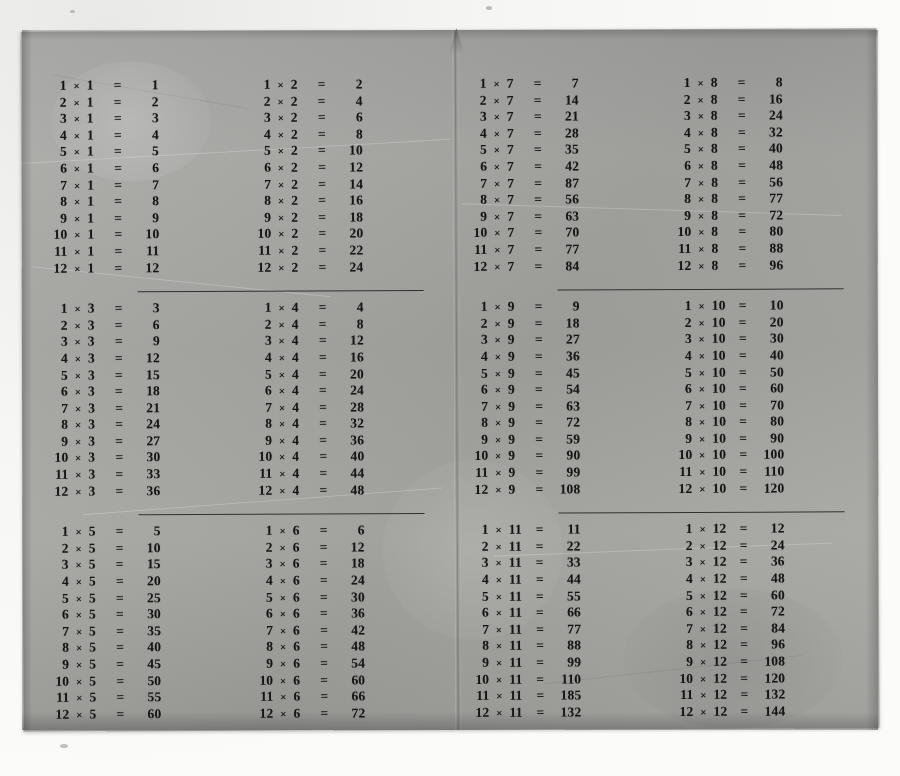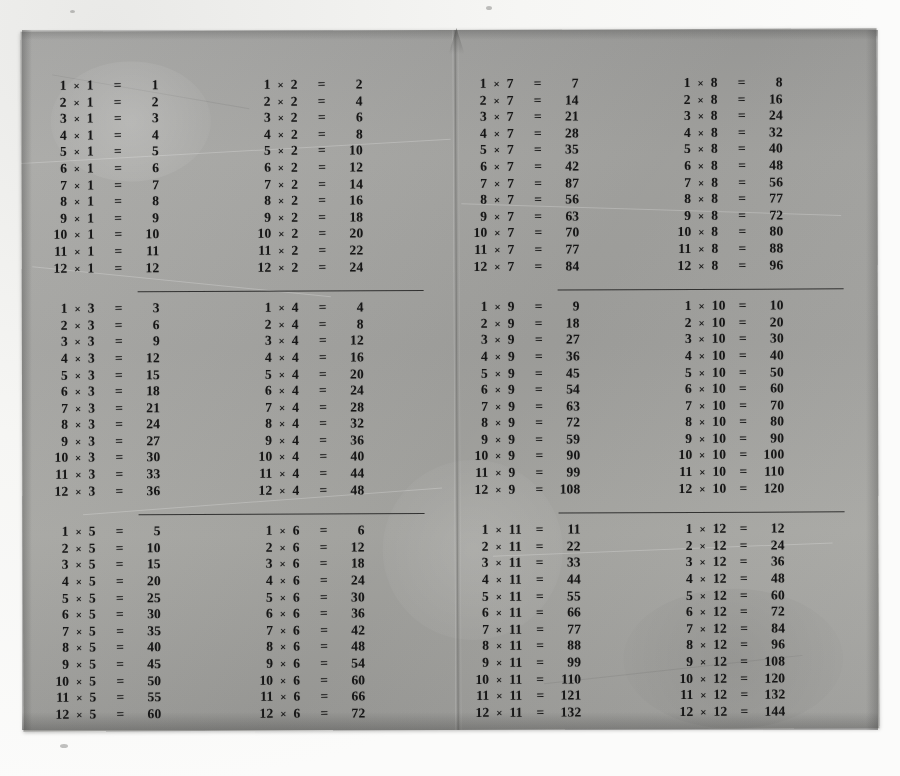--- a/index.html
+++ b/index.html
@@ -342,21 +342,21 @@
               <div class="row"><span class="n1">1</span><span class="times">×</span><span class="n2">11</span><span class="eq">=</span><span class="prod">11</span></div>
               <div class="row"><span class="n1">2</span><span class="times">×</span><span class="n2">11</span><span class="eq">=</span><span class="prod">22</span></div>
               <div class="row"><span class="n1">3</span><span class="times">×</span><span class="n2">11</span><span class="eq">=</span><span class="prod">33</span></div>
               <div class="row"><span class="n1">4</span><span class="times">×</span><span class="n2">11</span><span class="eq">=</span><span class="prod">44</span></div>
               <div class="row"><span class="n1">5</span><span class="times">×</span><span class="n2">11</span><span class="eq">=</span><span class="prod">55</span></div>
               <div class="row"><span class="n1">6</span><span class="times">×</span><span class="n2">11</span><span class="eq">=</span><span class="prod">66</span></div>
               <div class="row"><span class="n1">7</span><span class="times">×</span><span class="n2">11</span><span class="eq">=</span><span class="prod">77</span></div>
               <div class="row"><span class="n1">8</span><span class="times">×</span><span class="n2">11</span><span class="eq">=</span><span class="prod">88</span></div>
               <div class="row"><span class="n1">9</span><span class="times">×</span><span class="n2">11</span><span class="eq">=</span><span class="prod">99</span></div>
               <div class="row"><span class="n1">10</span><span class="times">×</span><span class="n2">11</span><span class="eq">=</span><span class="prod">110</span></div>
-              <div class="row"><span class="n1">11</span><span class="times">×</span><span class="n2">11</span><span class="eq">=</span><span class="prod">121</span></div>
+              <div class="row"><span class="n1">11</span><span class="times">×</span><span class="n2">11</span><span class="eq">=</span><span class="prod">185</span></div>
               <div class="row"><span class="n1">12</span><span class="times">×</span><span class="n2">11</span><span class="eq">=</span><span class="prod">132</span></div>
             </div>
             <div class="col">
               <div class="row"><span class="n1">1</span><span class="times">×</span><span class="n2">12</span><span class="eq">=</span><span class="prod">12</span></div>
               <div class="row"><span class="n1">2</span><span class="times">×</span><span class="n2">12</span><span class="eq">=</span><span class="prod">24</span></div>
               <div class="row"><span class="n1">3</span><span class="times">×</span><span class="n2">12</span><span class="eq">=</span><span class="prod">36</span></div>
               <div class="row"><span class="n1">4</span><span class="times">×</span><span class="n2">12</span><span class="eq">=</span><span class="prod">48</span></div>
               <div class="row"><span class="n1">5</span><span class="times">×</span><span class="n2">12</span><span class="eq">=</span><span class="prod">60</span></div>
               <div class="row"><span class="n1">6</span><span class="times">×</span><span class="n2">12</span><span class="eq">=</span><span class="prod">72</span></div>
               <div class="row"><span class="n1">7</span><span class="times">×</span><span class="n2">12</span><span class="eq">=</span><span class="prod">84</span></div>

